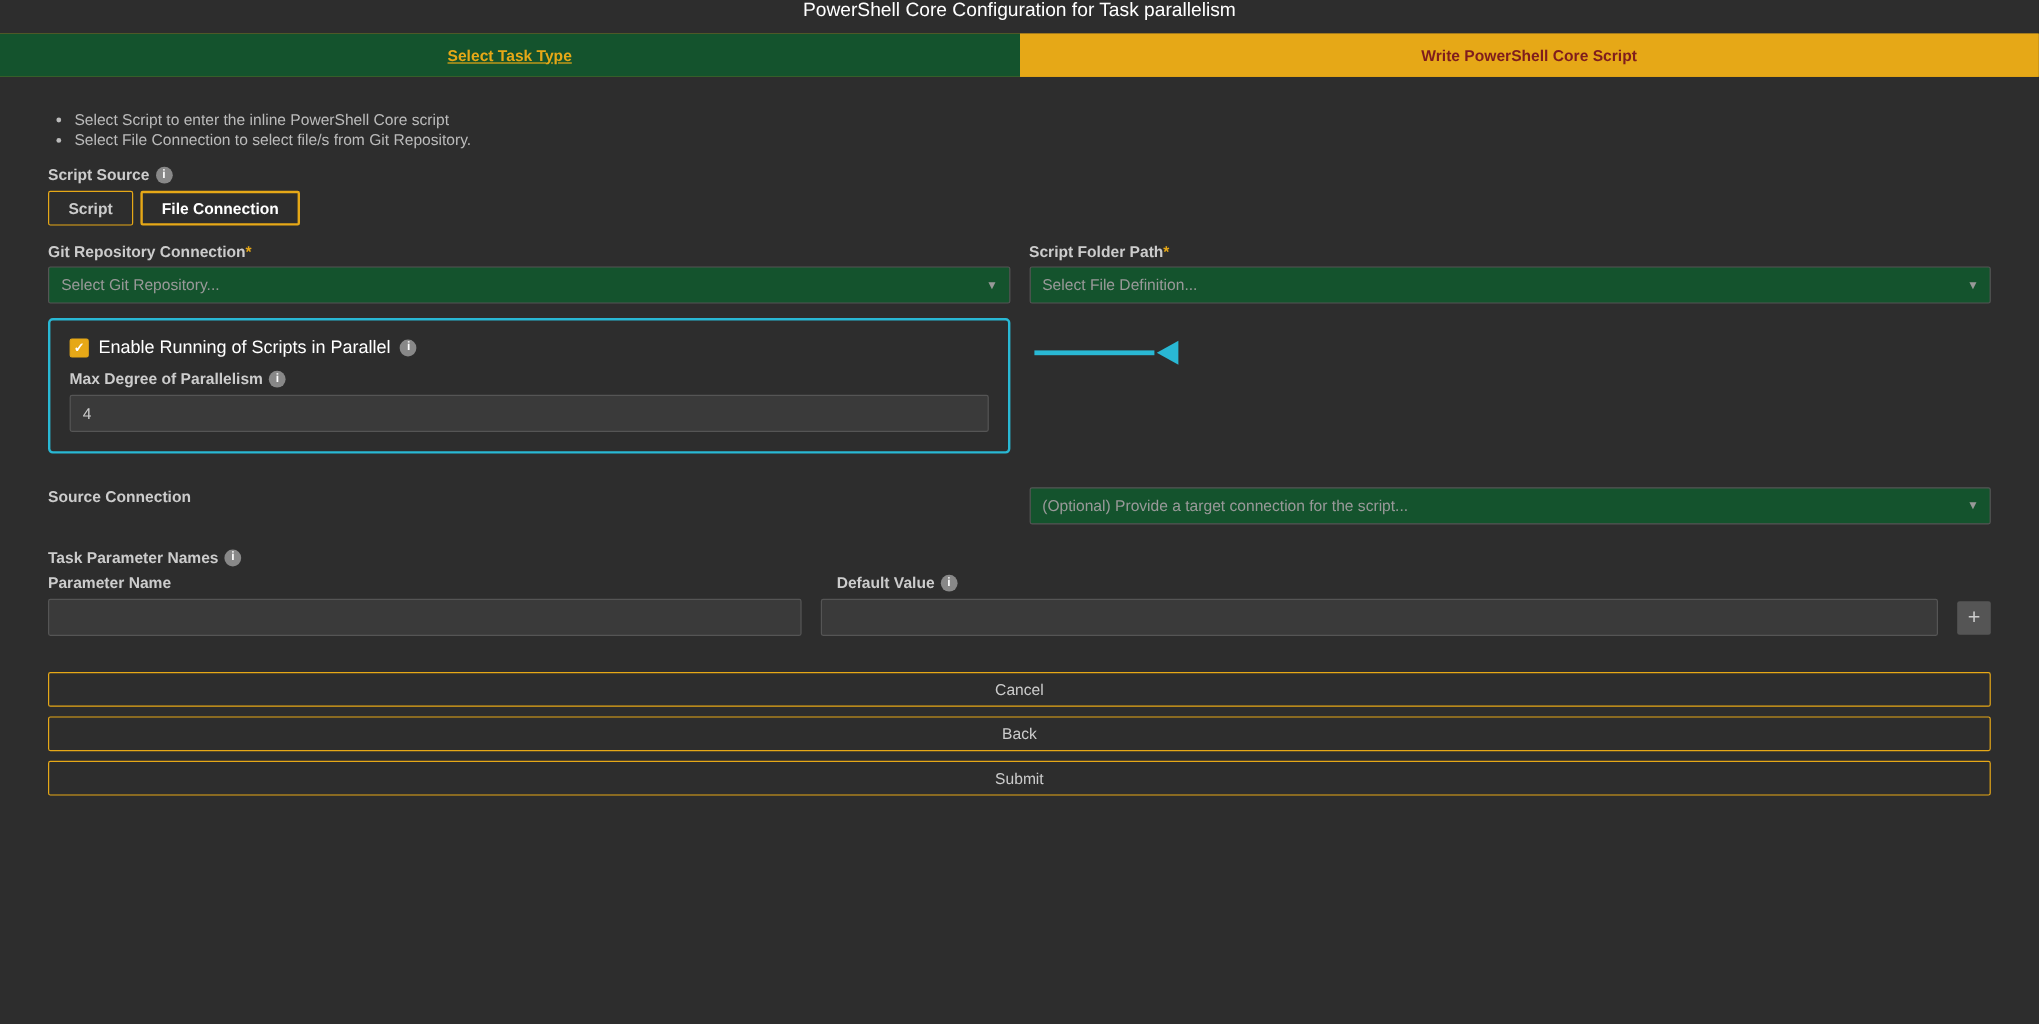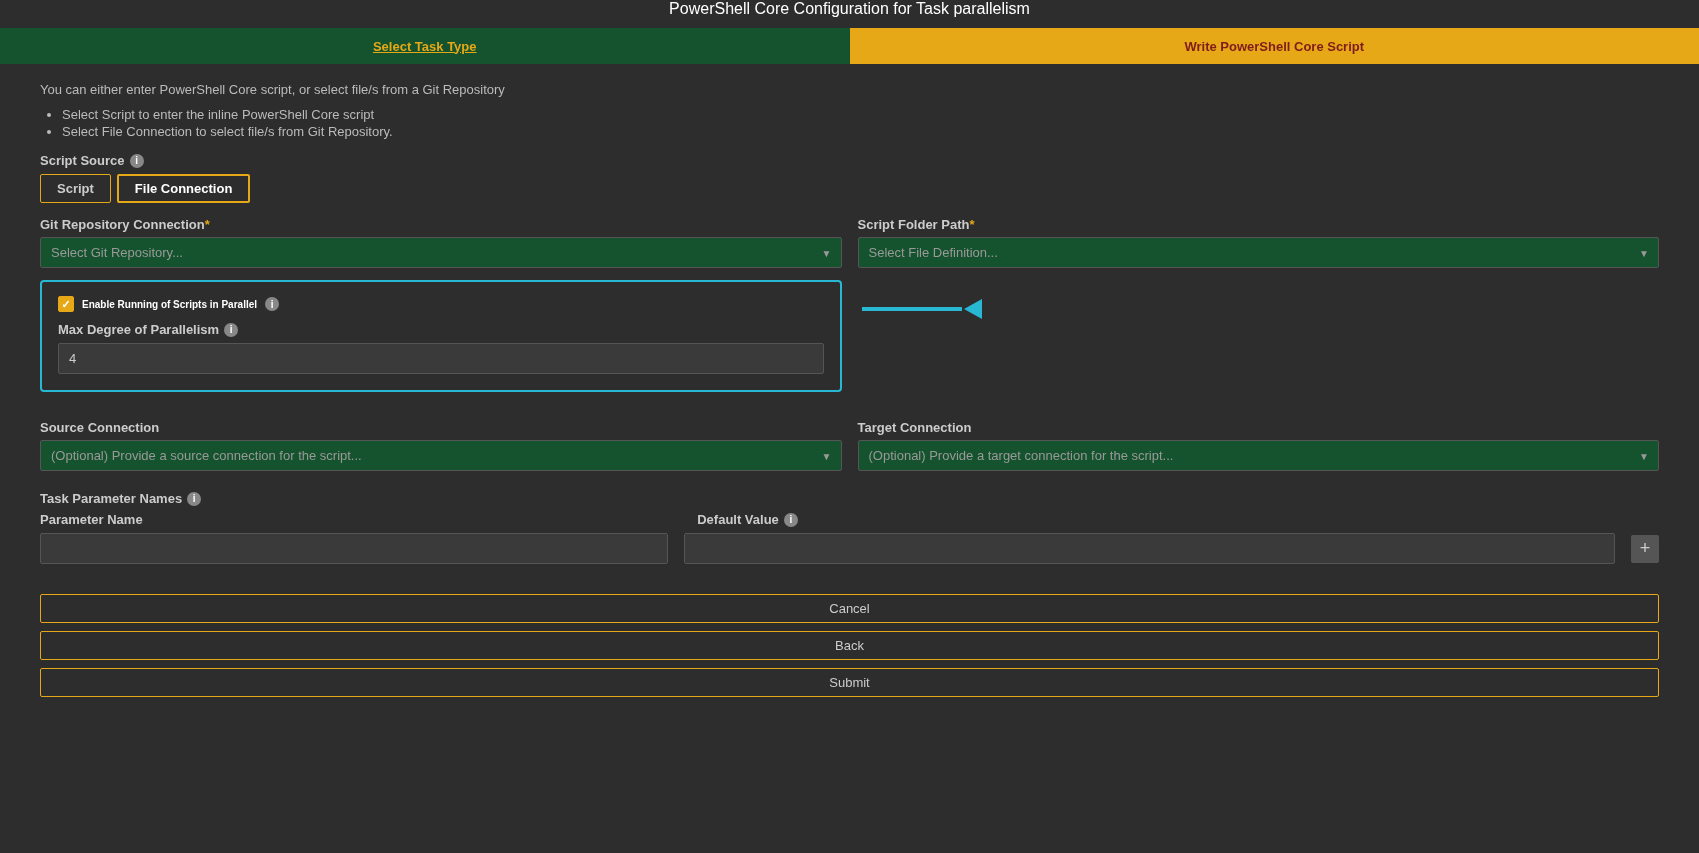--- a/index.html
+++ b/index.html
@@ -182,22 +182,22 @@
       flex-shrink: 0;
     }
     .checkbox-custom::after {
       content: '✓';
       color: #fff;
       font-size: 11px;
       font-weight: bold;
     }
     .checkbox-label {
       color: #fff;
-      font-size: 10px;
-      font-weight: bold;
+      font-size: 15px;
+      font-weight: normal;
     }
 
     .max-degree-label {
       color: #ccc;
       font-size: 13px;
       font-weight: bold;
       margin-bottom: 6px;
       display: flex;
       align-items: center;
       gap: 5px;
@@ -347,21 +347,20 @@
     <span>Select Task Type</span>
   </div>
   <div class="step step-current">
     <span>Write PowerShell Core Script</span>
   </div>
 </div>
 
 <div class="content">
 
   <div class="description">
-    <p>You can either enter PowerShell Core script, or select file/s from a Git Repository</p>
     <ul>
       <li>Select Script to enter the inline PowerShell Core script</li>
       <li>Select File Connection to select file/s from Git Repository.</li>
     </ul>
   </div>
 
   <div class="section-label">
     <span>Script Source</span>
     <span class="info-icon">i</span>
   </div>
@@ -410,28 +409,22 @@
     </div>
 
     <div class="arrow-container">
       <div class="arrow-right"></div>
     </div>
   </div>
 
   <div class="connection-row">
     <div class="field-group">
       <div class="field-label">Source Connection</div>
-      <div class="select-wrapper">
-        <select class="field-select">
-          <option value="">(Optional) Provide a source connection for the script...</option>
-        </select>
-      </div>
     </div>
     <div class="field-group">
-      <div class="field-label">Target Connection</div>
       <div class="select-wrapper">
         <select class="field-select">
           <option value="">(Optional) Provide a target connection for the script...</option>
         </select>
       </div>
     </div>
   </div>
 
   <div class="task-params-section">
     <div class="section-label">

